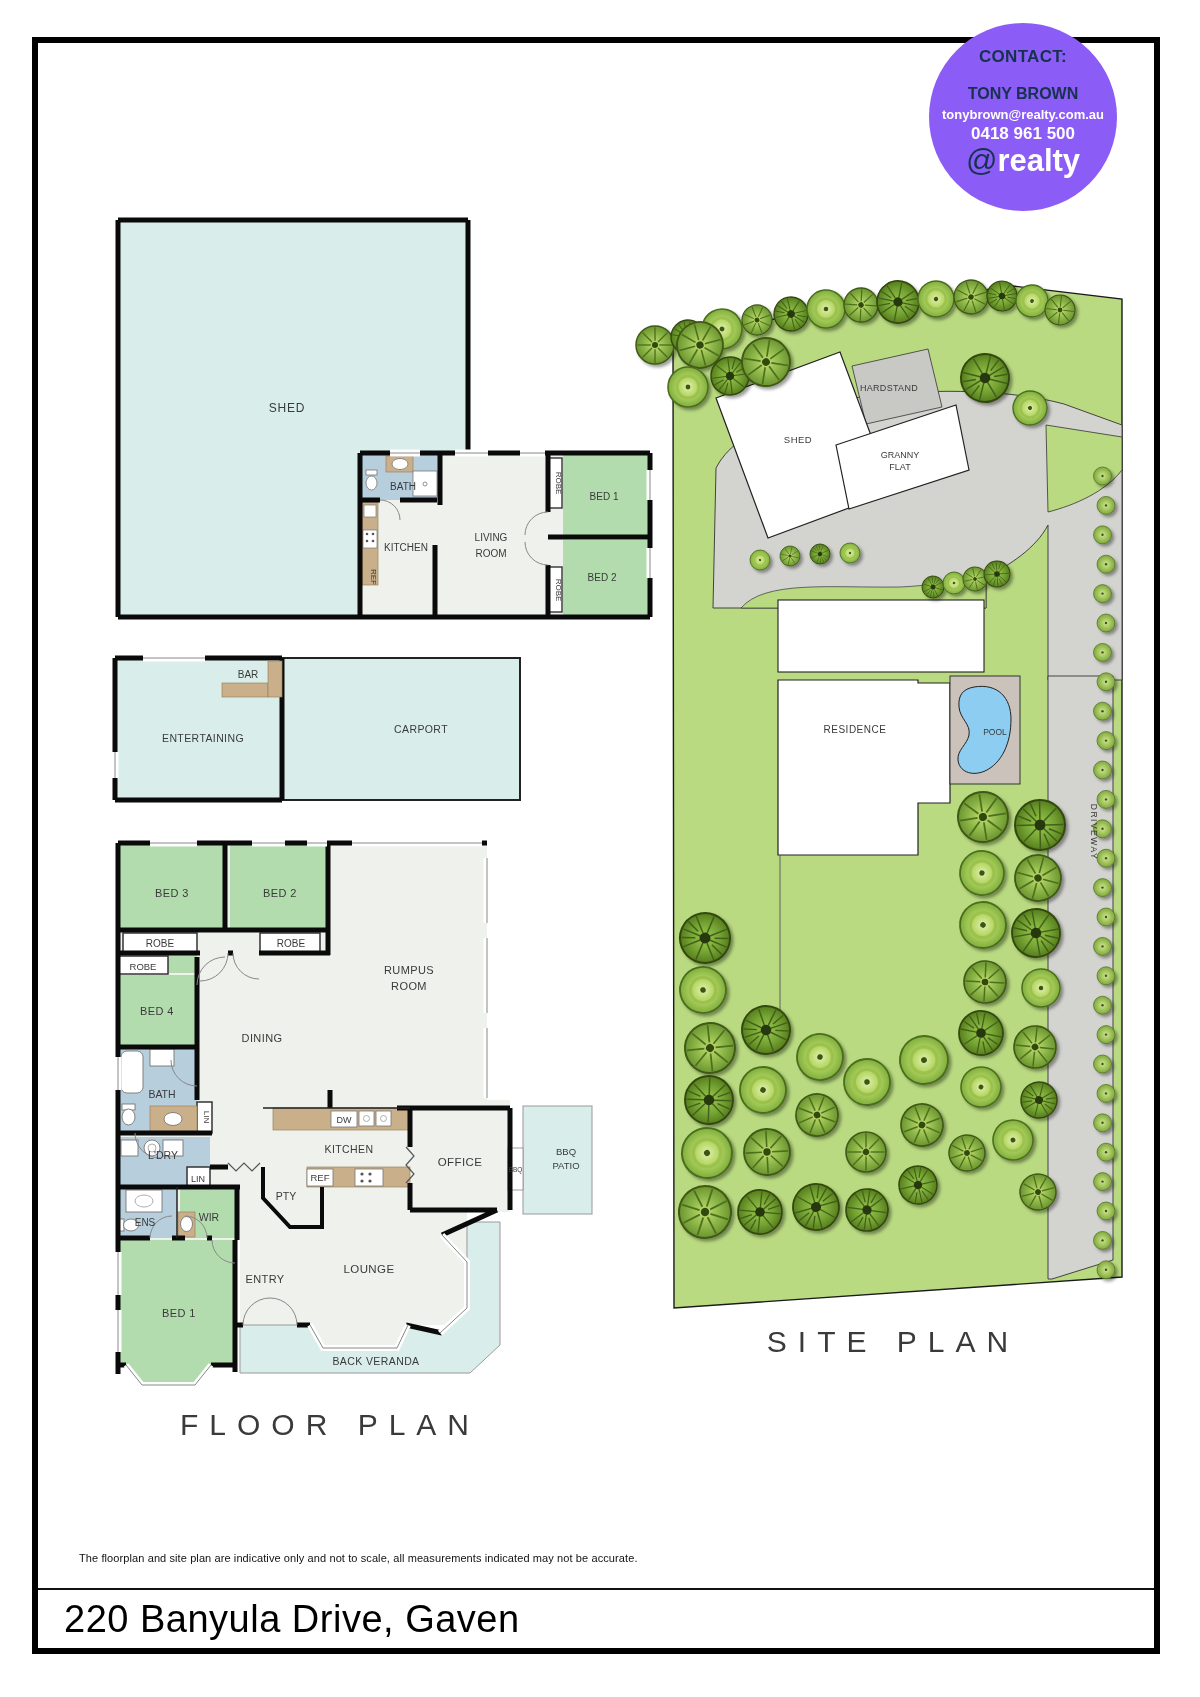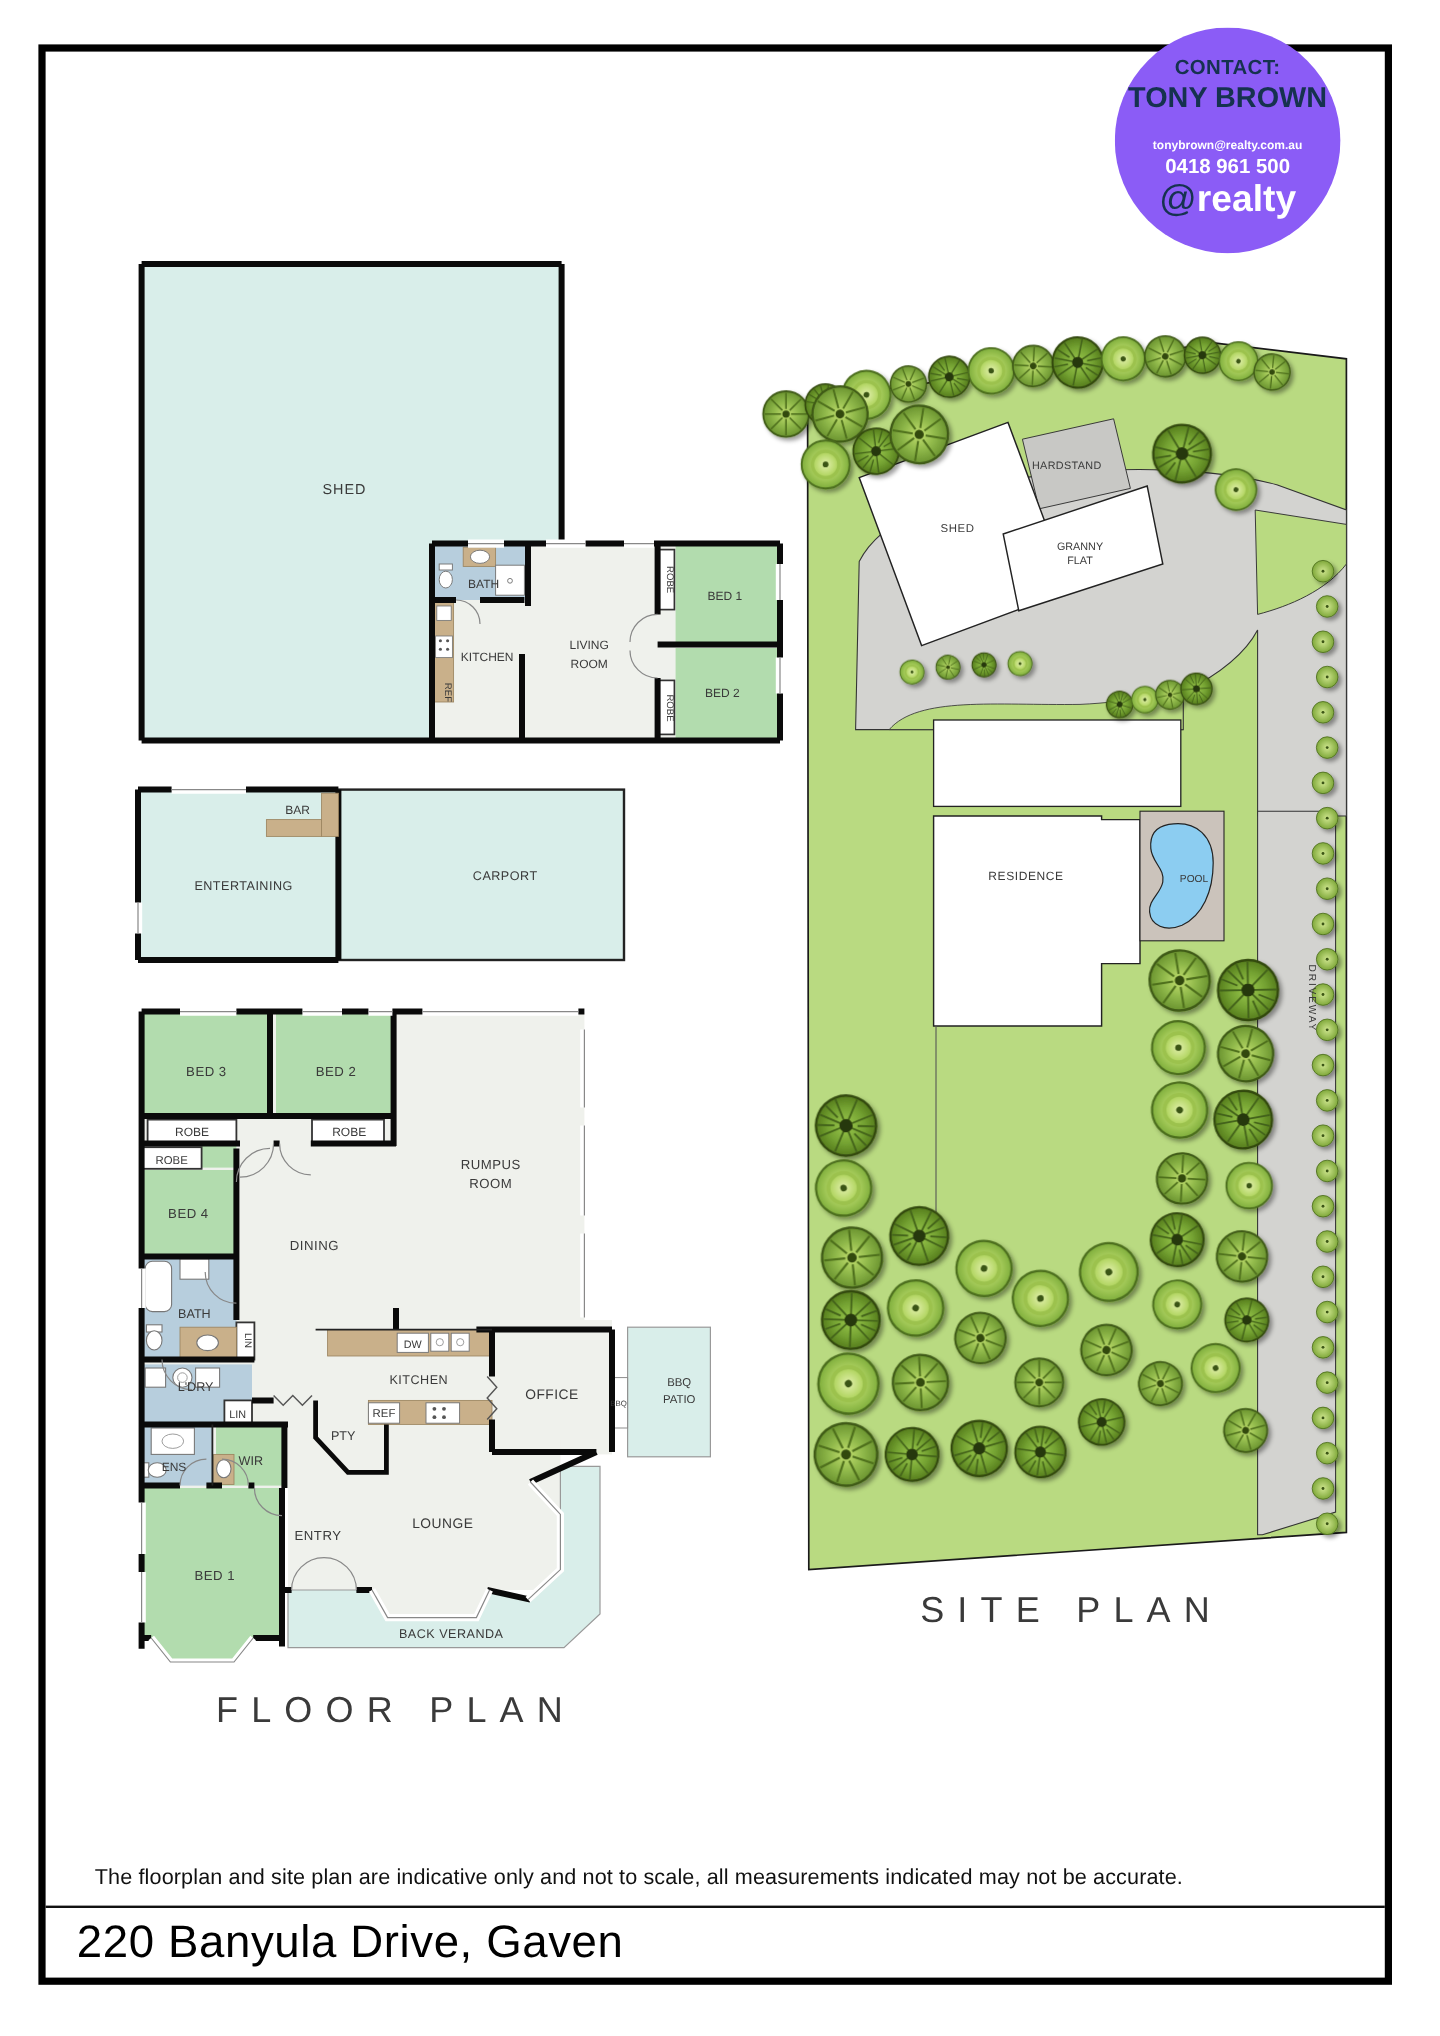--- a/index.html
+++ b/index.html
@@ -2,30 +2,30 @@
 <html><head>
 <meta charset="utf-8">
 <style>
   html,body{margin:0;padding:0;background:#ffffff;}
   .canvas{position:relative;width:1200px;height:1697px;background:#fff;
           font-family:"Liberation Sans",sans-serif;overflow:hidden;}
   .page-border{position:absolute;left:32px;top:37px;width:1128px;height:1617px;
                border:6px solid #000;box-sizing:border-box;z-index:1;}
   .divider{position:absolute;left:38px;top:1588px;width:1116px;height:2px;background:#111;z-index:2;}
   .plan-svg{position:absolute;left:0;top:0;z-index:2;}
-  .disclaimer{position:absolute;left:79px;top:1550px;z-index:3;font-size:18px;
+  .disclaimer{position:absolute;left:79px;top:1550px;z-index:3;font-size:11px;
               color:#111;line-height:1.6;letter-spacing:0.1px;}
   .address-bar{position:absolute;left:38px;top:1590px;width:1116px;height:58px;z-index:3;
                display:flex;align-items:center;}
   .address-bar .addr{font-size:38px;color:#000;padding-left:26px;letter-spacing:0.5px;}
   .contact{position:absolute;left:929px;top:23px;width:188px;height:188px;border-radius:50%;
            background:#8b5cf6;z-index:5;text-align:center;color:#fff;}
   .contact .c1{font-size:17px;font-weight:bold;color:#16324f;margin-top:24px;letter-spacing:0.3px;}
-  .contact .c2{font-size:24px;font-weight:bold;color:#16324f;margin-top:1px;}
-  .contact .c3{font-size:10px;font-weight:bold;color:#fff;margin-top:20px;}
+  .contact .c2{font-size:16px;font-weight:bold;color:#16324f;margin-top:18px;}
+  .contact .c3{font-size:13px;font-weight:bold;color:#fff;margin-top:4px;}
   .contact .c4{font-size:17px;font-weight:bold;color:#fff;margin-top:2px;}
   .contact .c5{font-size:31px;font-weight:bold;color:#fff;margin-top:1px;line-height:1;}
   .contact .at{color:#16324f;font-weight:normal;}
   svg text{font-family:"Liberation Sans",sans-serif;fill:#3a3a3a;}
 </style>
 </head>
 <body>
 
 <div class="canvas">
 

